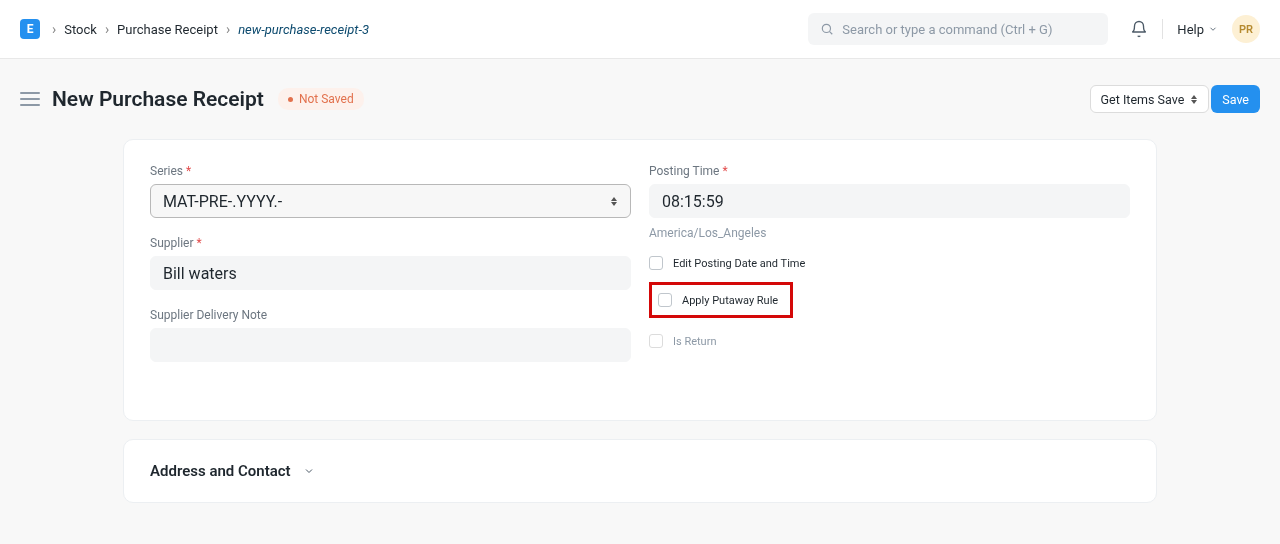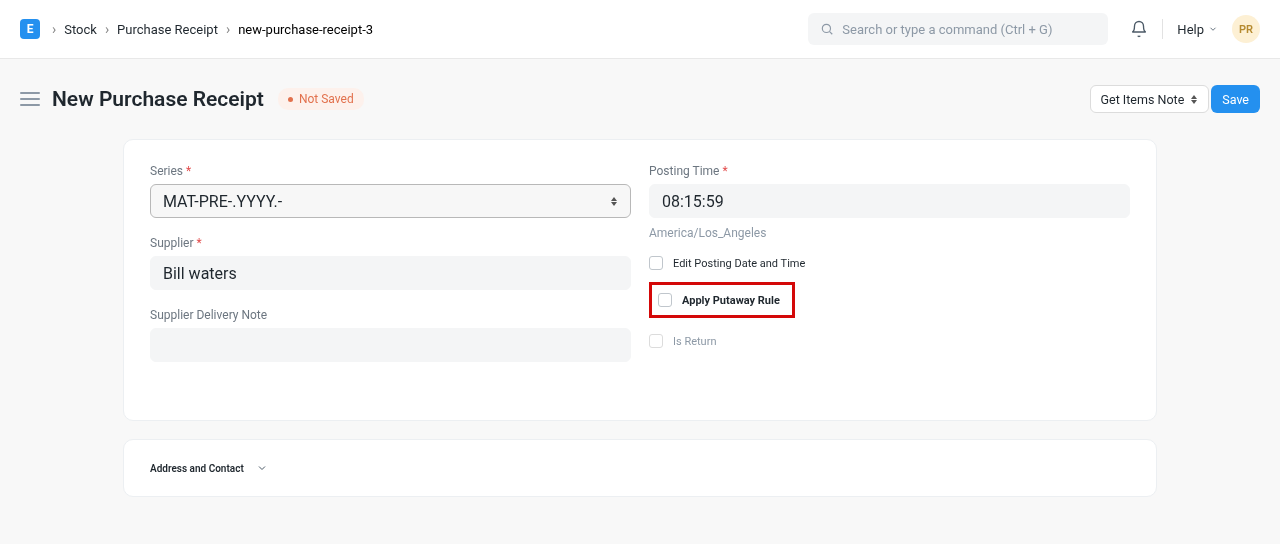--- a/index.html
+++ b/index.html
@@ -36,21 +36,21 @@
     margin-right: 12px;
   }
   .breadcrumb {
     display: flex;
     align-items: center;
     gap: 8px;
     font-size: 13px;
     color: #555;
   }
   .breadcrumb .crumb { color: #1f272e; cursor: pointer; }
-  .breadcrumb .current { color: #000000; }
+  .breadcrumb .current { color: #0c4a6e; font-style: italic; }
   .breadcrumb .chev {
     color: #888;
     font-size: 14px;
   }
   .topbar-spacer { flex: 1; }
   .searchbox {
     width: 300px;
     height: 32px;
     background: #f4f5f6;
     border-radius: 6px;
@@ -192,28 +192,28 @@
     width:14px; height:14px; border:1.3px solid #c0c6cc; border-radius:3px; background:#fff;
   }
   .checkbox.disabled { border-color:#dcdcdc; }
   .highlight-box {
     border: 3px solid #d40808;
     padding: 8px 12px 8px 6px;
     margin-top: 12px;
     display: inline-flex;
     align-items:center; gap:10px;
   }
-  .check-row.in-highlight { margin-top: 0; font-weight: bold; }
+  .check-row.in-highlight { margin-top: 0; }
 
   
   .section-card {
     padding: 22px 26px;
     display:flex; align-items:center; gap:12px;
   }
-  .section-title { font-size:10px; font-weight:600;text-align:center; }
+  .section-title { font-size:15px; font-weight:600;text-align:center; }
   .chev-down-icon {
     width:12px; height:12px;
   }
 </style>
 </head>
 <body>
 
 <div class="topbar">
   <div class="logo">E</div>
   <div class="breadcrumb">
@@ -256,21 +256,21 @@
       <div></div>
       <div></div>
   </div>
   <div class="page-title">New Purchase Receipt</div>
   <div class="badge">
     <span class="dot"></span>
     <span>Not Saved</span>
   </div>
   <div class="header-spacer"></div>
   <div class="btn btn-default">
-    <span>Get Items Note</span>
+    <span>Get Items Save</span>
     <span class="updown"></span>
   </div>
   <div class="btn btn-primary">
     <span>Save</span>
   </div>
 </div>
 
 <div class="main">
 
   <div class="card form-card">

